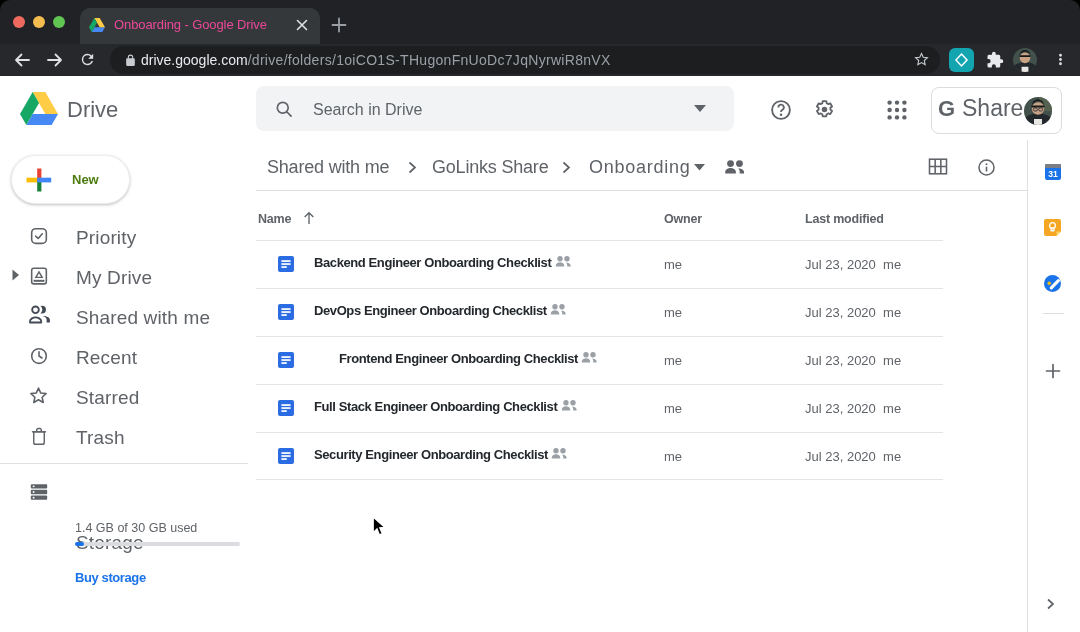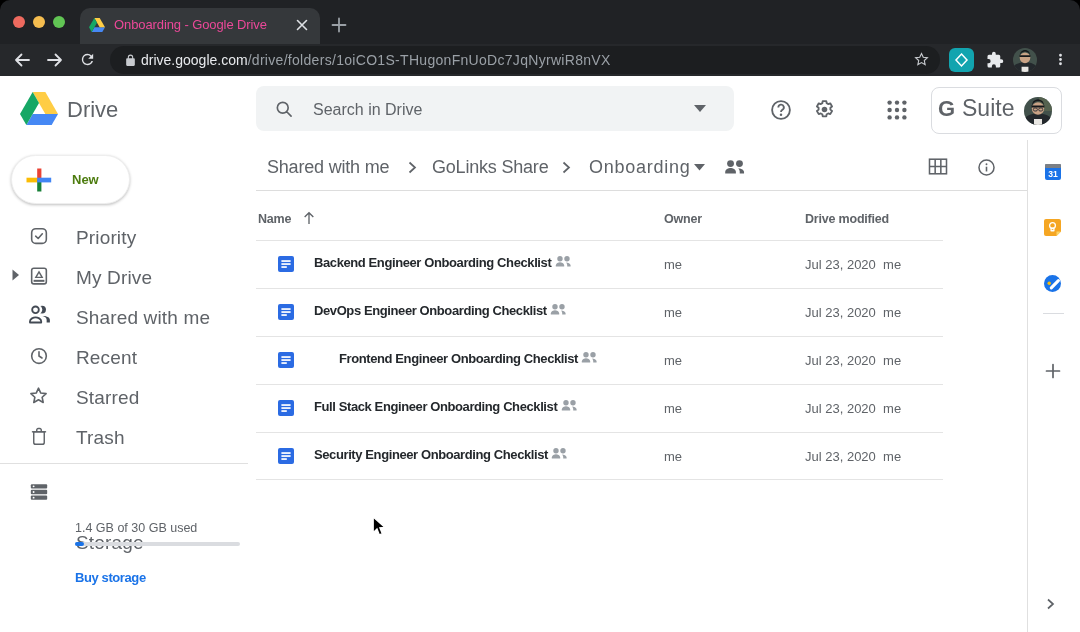--- a/index.html
+++ b/index.html
@@ -146,21 +146,21 @@
       <circle cx="2.6" cy="10" r="2.2"></circle>
       <circle cx="10" cy="10" r="2.2"></circle>
       <circle cx="17.4" cy="10" r="2.2"></circle>
       <circle cx="2.6" cy="17.4" r="2.2"></circle>
       <circle cx="10" cy="17.4" r="2.2"></circle>
       <circle cx="17.4" cy="17.4" r="2.2"></circle>
     </g>
   </svg>
   <div class="abs" id="gsuite"></div>
   <div class="abs" id="gtext">G</div>
-  <div class="abs" id="suitetext">Suite</div>
+  <div class="abs" id="suitetext">Share</div>
   <svg class="abs" style="left:1024px; top:97px;" width="28" height="28" viewBox="0 0 28 28">
     <defs>
       <clipPath id="av1">
         <circle cx="14" cy="14" r="14"></circle>
       </clipPath>
     </defs>
     <g clip-path="url(#av1)">
       <rect width="28" height="28" fill="#42514b"></rect>
       <rect x="15" y="0" width="13" height="14" fill="#55624f"></rect>
       <path d="M0 28 h28 v-6 c-3-4-8.5-5.5-14-5.5 S3 18 0 22z" fill="#23282c"></path>
@@ -294,21 +294,21 @@
   </svg>
   <svg class="abs" style="left:1045px; top:363px;" width="16" height="16" viewBox="0 0 16 16">
     <path d="M8 1.5 V14.5 M1.5 8 H14.5" stroke="#5f6368" stroke-width="1.7" stroke-linecap="round"></path>
   </svg>
   <svg class="abs" style="left:1046px; top:598px;" width="9" height="12" viewBox="0 0 9 12">
     <path fill="none" stroke="#5f6368" stroke-width="1.7" d="M2 1.5 7 6 2 10.5"></path>
   </svg>
 
   <div class="abs colhead" style="left:258px;">Name</div>
   <div class="abs colhead" style="left:664px;">Owner</div>
-  <div class="abs colhead" style="left:805px;">Drive modified</div>
+  <div class="abs colhead" style="left:805px;">Last modified</div>
   <svg class="abs" style="left:301px; top:210px;" width="16" height="16" viewBox="0 0 24 24">
     <path fill="none" stroke="#5f6368" stroke-width="2" d="M12 21V4M5.5 10.5 12 4l6.5 6.5"></path>
   </svg>
 
   <div class="abs rowline" style="top:240px;"></div>
   <div class="abs rowline" style="top:288px;"></div>
   <div class="abs rowline" style="top:336px;"></div>
   <div class="abs rowline" style="top:384px;"></div>
   <div class="abs rowline" style="top:432px;"></div>
   <div class="abs rowline" style="top:479px;"></div>

